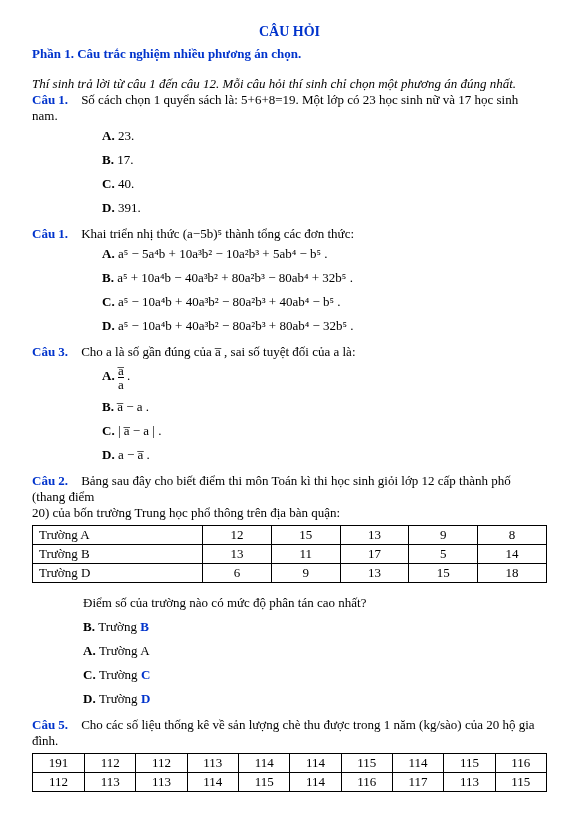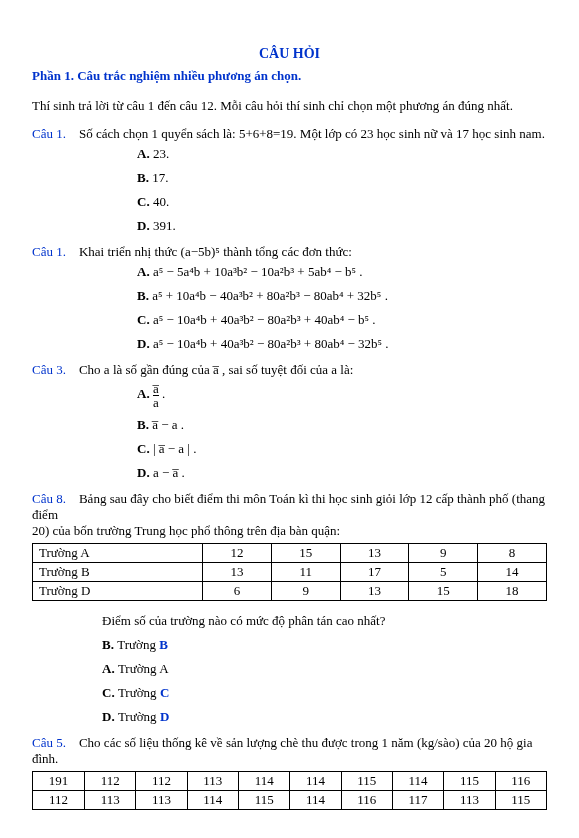--- a/index.html
+++ b/index.html
@@ -11,41 +11,40 @@
     width: 579px;
     box-sizing: border-box;
     background: #fff;
   }
   .title {
     text-align: center;
     color: #0033cc;
     font-weight: bold;
     font-size: 14px;
     margin-bottom: 6px;
-    margin-top: 22px;
   }
   .part-heading {
     color: #0033cc;
     font-weight: bold;
     margin-bottom: 14px;
   }
   .instruction {
-    margin-bottom: 12px;
+    font-style: italic;
   }
   .question {
     margin-bottom: 10px;
   }
   .qlabel {
     color: #0033cc;
-    font-weight: normal;
+    font-weight: bold;
     display: inline;
   }
   .qtext { display: inline; }
   .options {
-    margin-left: 105px;
+    margin-left: 70px;
     margin-top: 4px;
   }
   .opt {
     margin-bottom: 8px;
   }
   .opt-label { font-weight: bold; }
   table.data {
     border-collapse: collapse;
     width: 100%;
     margin: 4px 0 12px 0;
@@ -101,21 +100,21 @@
       </span>
       <span> .</span>
     </div>
     <div class="opt"><span class="opt-label">B. </span><span>a̅ − a .</span></div>
     <div class="opt"><span class="opt-label">C. </span><span>| a̅ − a | .</span></div>
     <div class="opt"><span class="opt-label">D. </span><span>a − a̅ .</span></div>
   </div>
 </div>
 
 <div class="question">
-  <span class="qlabel">Câu 8.</span>
+  <span class="qlabel">Câu 2.</span>
   <span class="qtext">&nbsp;&nbsp;&nbsp;<span>Bảng sau đây cho biết điểm thi môn Toán kì thi học sinh giỏi lớp 12 cấp thành phố (thang điểm</span></span><br>
   <span>20) của bốn trường Trung học phổ thông trên địa bàn quận:</span>
 
   <table class="data">
     <tbody>
         <tr>
       <td class="rowlabel">Trường A</td>
       <td>12</td>
           <td>15</td>
           <td>13</td>
@@ -134,21 +133,21 @@
       <td class="rowlabel">Trường D</td>
       <td>6</td>
           <td>9</td>
           <td>13</td>
           <td>15</td>
           <td>18</td>
     </tr>
   </tbody>
     </table>
 
-  <div class="options" style="margin-left:70px;">
+  <div class="options" style="margin-left:51px;">
     <div class="opt">Điểm số của trường nào có mức độ phân tán cao nhất?</div>
     <div class="opt"><span class="opt-label">B. </span>Trường <span class="bold-blue">B</span></div>
     <div class="opt"><span class="opt-label">A. </span><span>Trường A</span></div>
     <div class="opt"><span class="opt-label">C. </span>Trường <span class="bold-blue">C</span></div>
     <div class="opt"><span class="opt-label">D. </span>Trường <span class="bold-blue">D</span></div>
   </div>
 </div>
 
 <div class="question">
   <span class="qlabel">Câu 5.</span>

